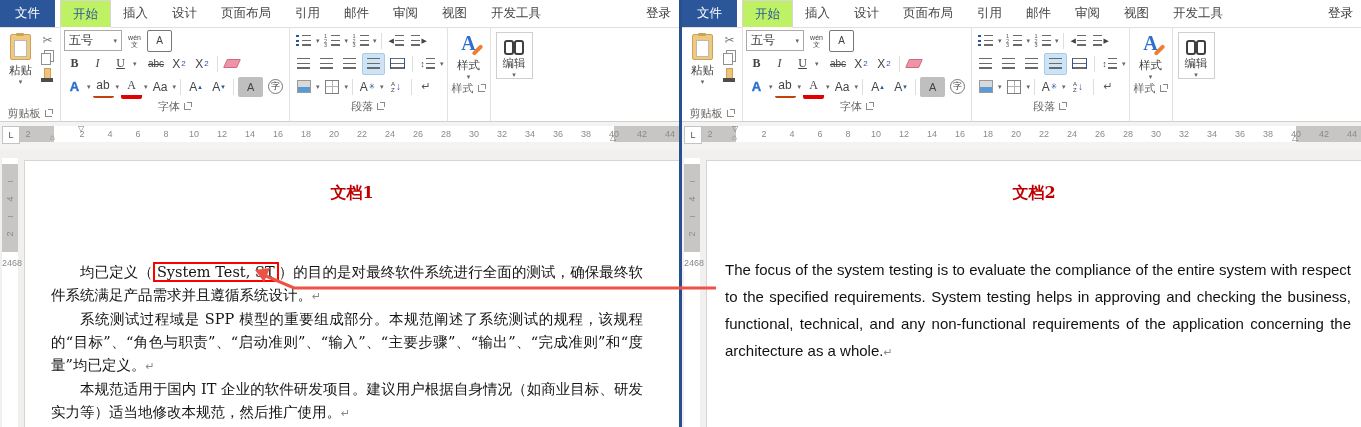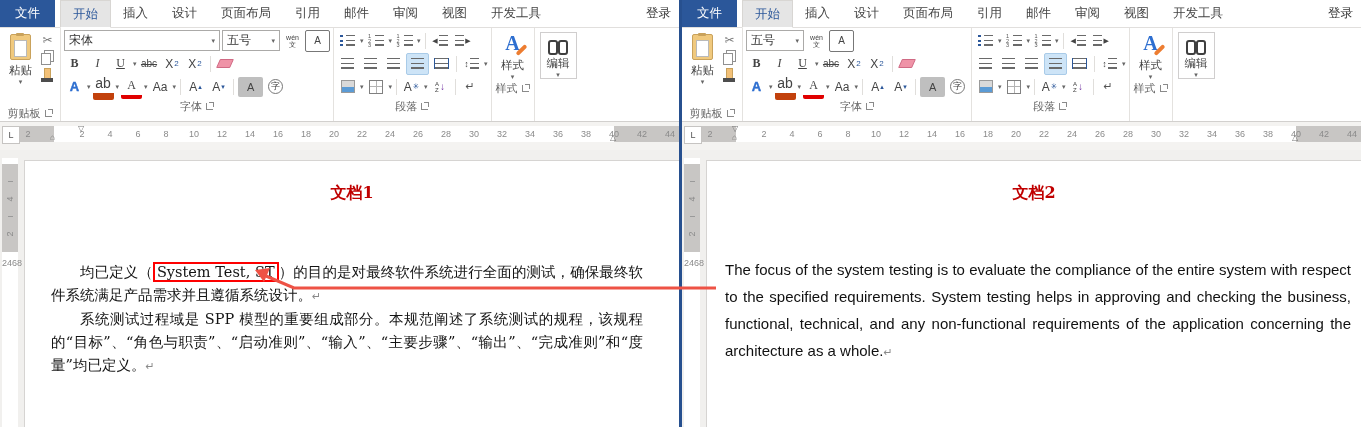--- a/index.html
+++ b/index.html
@@ -7,21 +7,21 @@
   .app{position:relative;width:1361px;height:427px;display:flex;}
   .win{position:relative;width:679px;height:427px;background:#fff;overflow:hidden;flex:none;}
   .divider{width:3px;height:427px;background:#27508f;flex:none;}
 
   
   .tabbar{height:27px;display:flex;align-items:stretch;background:#fff;border-bottom:1px solid #e1dfdd;
     font-size:12.5px;color:#444;}
   .tab-file{background:#2b579a;color:#fff;padding:0 15px;display:flex;align-items:center;margin-right:5px;}
   .tabs{display:flex;align-items:stretch;flex:1;}
   .tab{padding:0 12px;display:flex;align-items:center;cursor:default;}
-  .tab.active{border:1px solid #d8d6d3;border-bottom:1px solid #fff;margin-bottom:-1px;color:#2b579a;background:#e5e5e5;}
+  .tab.active{border:1px solid #d8d6d3;border-bottom:1px solid #fff;margin-bottom:-1px;color:#2b579a;background:#bef264;}
   .signin{margin-left:auto;padding:0 8px;display:flex;align-items:center;color:#333;}
 
   
   .ribbon{display:flex;align-items:stretch;height:93px;background:#fff;border-bottom:1px solid #d2d0ce;}
   .rgroup{display:flex;flex-direction:column;position:relative;padding:1px 3px 0;border-right:1px solid #e4e2df;}
   .rg-body{display:flex;flex:1;}
   .rg-label{height:16px;font-size:11px;color:#666;display:flex;align-items:center;justify-content:center;gap:4px;}
   .dlg{width:8px;height:8px;position:relative;display:inline-block;}
   .dlg::before{content:"";position:absolute;left:0;bottom:0;width:6px;height:6px;border-left:1px solid #8a8a8a;border-bottom:1px solid #8a8a8a;}
   .dlg::after{content:"";position:absolute;right:0;top:0;width:4px;height:4px;border-right:1px solid #8a8a8a;border-top:1px solid #8a8a8a;}
@@ -46,25 +46,25 @@
   .ic-copy::after{content:"";position:absolute;left:0;top:3px;width:8px;height:10px;border:1px solid #909090;background:#fff;}
   .ic-paint{width:5px;height:9px;background:#f3c178;border:1px solid #c9a25c;position:relative;margin-bottom:4px;}
   .ic-paint::after{content:"";position:absolute;left:-4px;top:9px;width:12px;height:4px;background:#4d4d4d;}
 
   
   .combo{height:19px;border:1px solid #abaaa8;background:#fff;display:flex;align-items:center;font-size:12px;padding:0 4px;color:#333;justify-content:space-between;}
   .combo .car{margin-left:4px;}
   .g-b{font-weight:bold;font-family:"Liberation Serif",serif;}
   .g-i{font-style:italic;font-family:"Liberation Serif",serif;}
   .g-u{text-decoration:underline;font-family:"Liberation Serif",serif;}
-  .g-abc{font-size:10px;text-decoration:line-through;}
+  .g-abc{font-size:10px;text-decoration:line-through;margin-left:7px;}
   .g-sub sub,.g-sup sup{font-size:8px;color:#2b579a;}
   .ic-eraser{width:12px;height:7px;background:#ef93a7;border:1px solid #d06a84;transform:skewX(-24deg);border-radius:1px;}
   .g-fx{color:#2e6fd0;font-weight:bold;font-size:13px;-webkit-text-stroke:.4px #2e6fd0;}
-  .g-hl{font-size:14px;border-bottom:7px solid #c2410c;line-height:11px;}
+  .g-hl{font-size:12px;border-bottom:2px solid #c2410c;line-height:11px;}
   .g-fc{font-size:12px;border-bottom:4px solid #e00000;line-height:12px;font-family:"Liberation Serif",serif;}
   .g-shade{background:#bfbfbf;padding:0 3px;font-size:11px;}
   .g-zi{border:1px solid #777;border-radius:50%;font-size:9px;width:13px;height:13px;line-height:13px;text-align:center;}
   .g-abox{border:1px solid #777;font-size:10px;line-height:11px;padding:0 2px;}
   .ic-wen{display:flex;flex-direction:column;align-items:center;font-size:7px;line-height:7px;color:#444;}
   .gcar{font-size:7px;color:#2b579a;}
 
   
   .bars{width:13px;height:11px;background:repeating-linear-gradient(to bottom,#6a6a6a 0 1.4px,transparent 1.4px 4.6px);}
   .bars.sm{width:9px;}
@@ -163,24 +163,20 @@
       </div>
       <div class="rg-label">
             <span>剪贴板</span>
             <span class="dlg"></span>
           </div>
     </div>
 
     <div class="rgroup">
       <div style="display:flex;flex-direction:column;">
         <div class="frow">
-          <div class="combo" style="width:146px;">
-            <span>宋体</span>
-                <span class="car"></span>
-          </div>
           <div class="combo" style="width:48px;">
             <span>五号</span>
                 <span class="car"></span>
           </div>
           <span class="rbtn">
             <span class="ic-wen">
                   <i style="font-style:normal">wén</i>
                   <i style="font-style:normal">文</i>
                 </span>
           </span>
@@ -385,20 +381,21 @@
             <span class="vnum">4</span>
             <span class="vtick"></span>
             <span class="vnum">2</span>
           </div><span class="vtick"></span><span class="vnum">2</span><span class="vtick"></span><span class="vnum">4</span><span class="vtick"></span><span class="vnum">6</span><span class="vtick"></span><span class="vnum">8</span><span class="vtick"></span></div>
     <div class="page">
           <div class="page-content">
       <h1 class="doc-title">文档1</h1>
       <div class="cn-body">
         <p><span>均已定义（</span><span class="redbox">System Test, ST</span><span>）的目的是对最终软件系统进行全面的测试，确保最终软件系统满足产品需求并且遵循系统设计。</span><span class="pmark">↵</span></p>
         <p><span>系统测试过程域是 SPP 模型的重要组成部分。本规范阐述了系统测试的规程，该规程的“目标”、“角色与职责”、“启动准则”、“输入”、“主要步骤”、“输出”、“完成准则”和“度量”均已定义。</span><span class="pmark">↵</span></p>
+        <p><span>本规范适用于国内 IT 企业的软件研发项目。建议用户根据自身情况（如商业目标、研发实力等）适当地修改本规范，然后推广使用。</span><span class="pmark">↵</span></p>
       </div>
     </div>
         </div>
   </div>
 </div>
 
   <div class="divider"></div>
 
   <div class="win">
 

